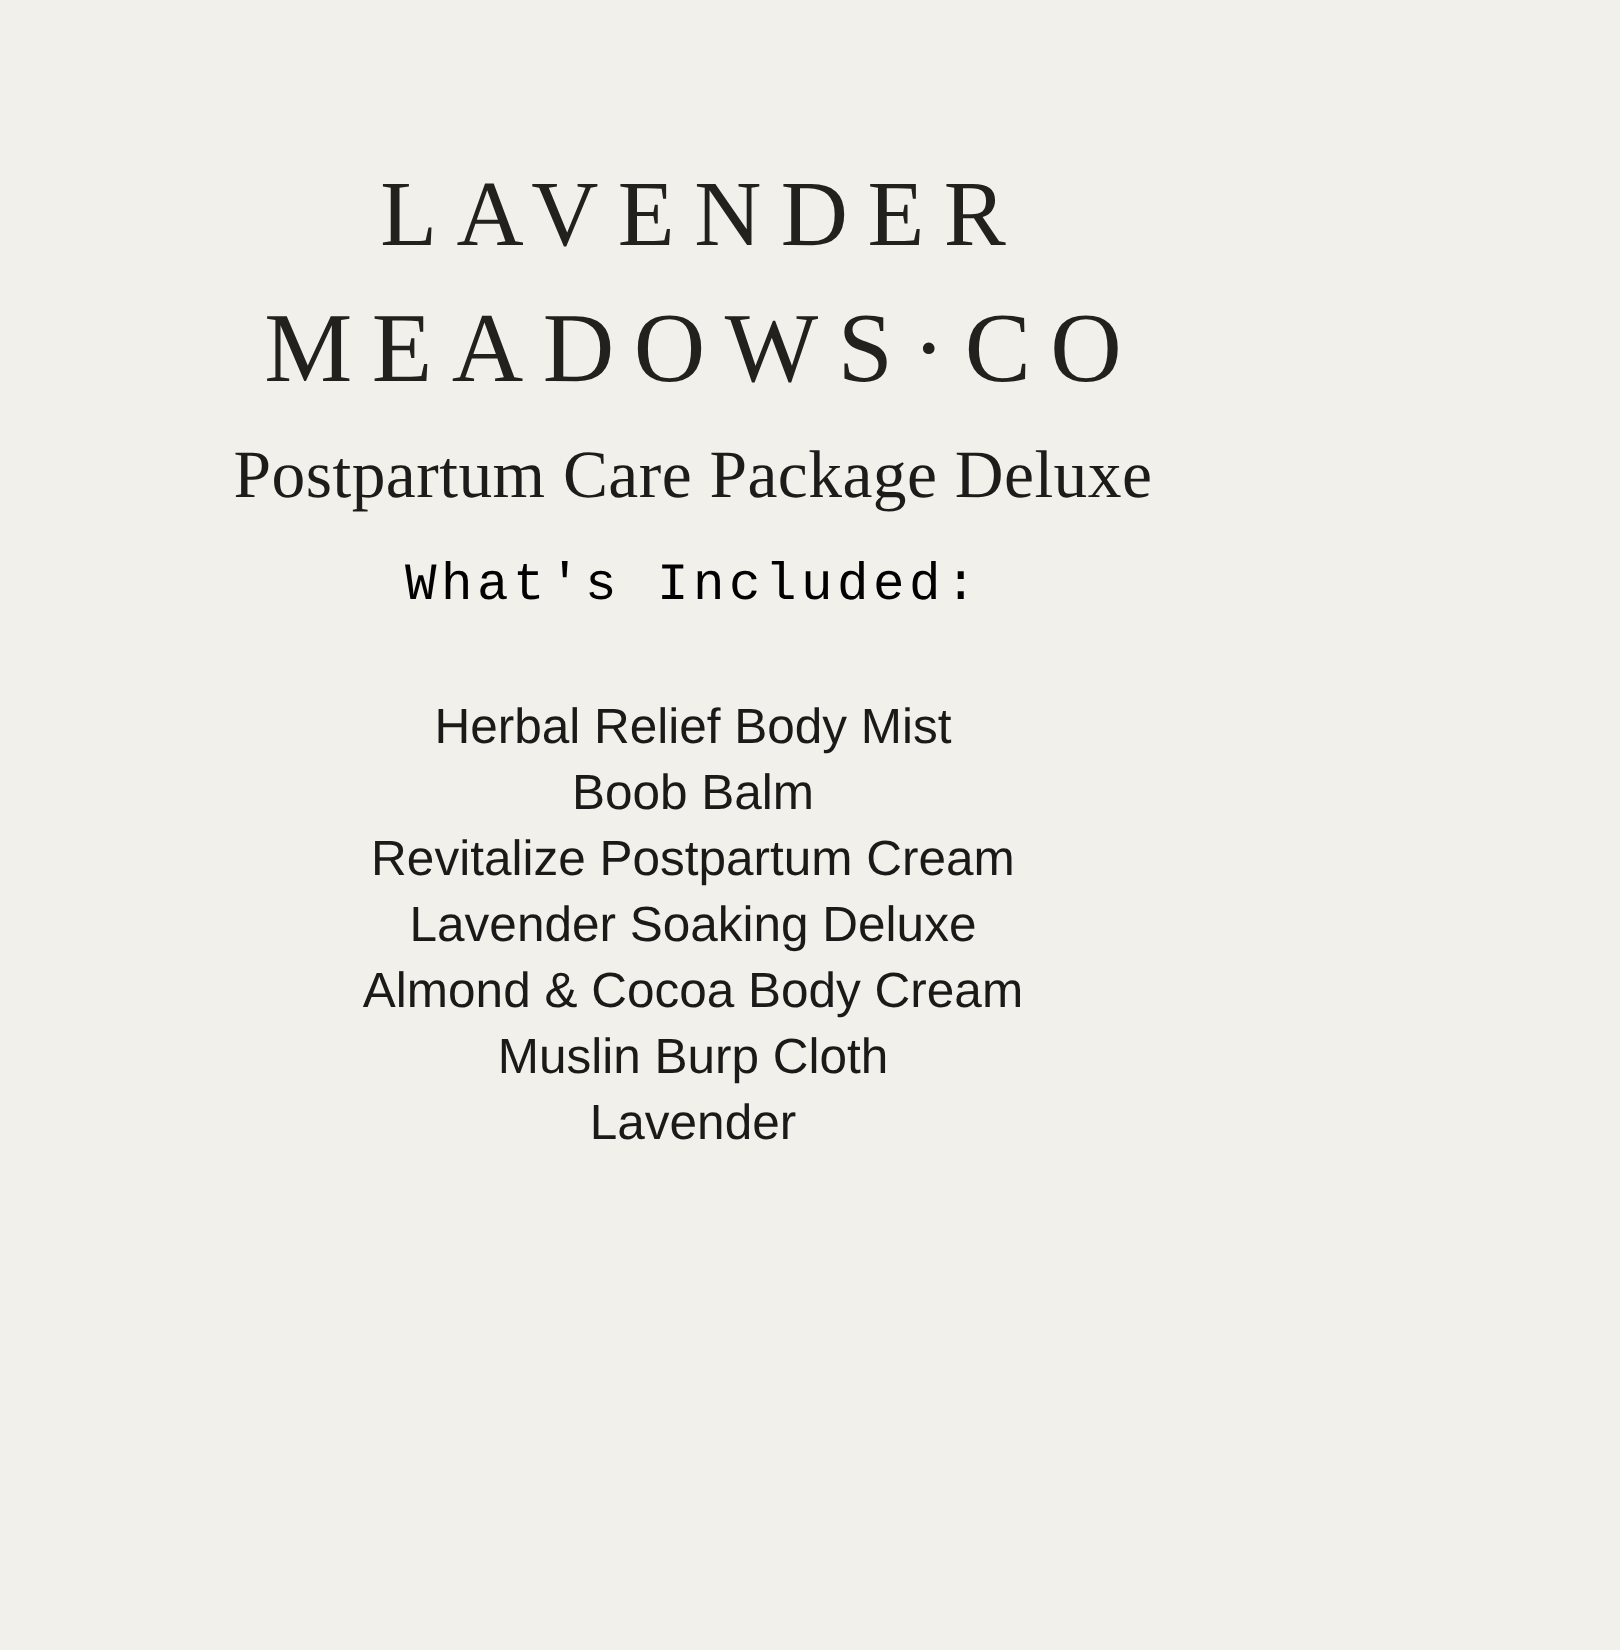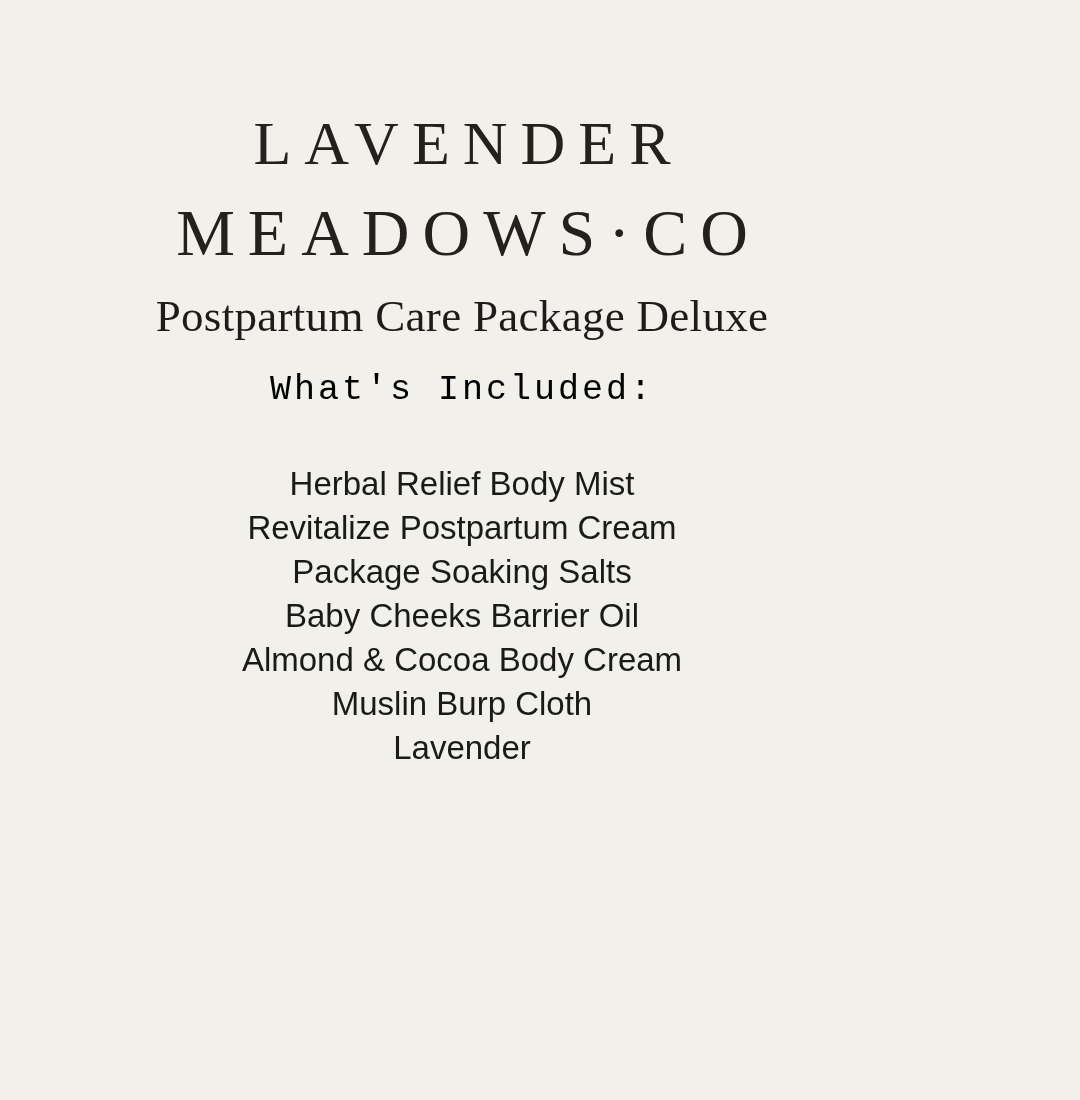--- a/index.html
+++ b/index.html
@@ -85,21 +85,21 @@
     <span class="brand-line">LAVENDER</span>
     <span class="brand-line second">MEADOWS·CO</span>
   </div>
 
   <div class="subtitle">Postpartum Care Package Deluxe</div>
 
   <div class="included-label">What's Included:</div>
 
   <div class="items">
     <div class="item">Herbal Relief Body Mist</div>
+    <div class="item">Boob Balm</div>
     <div class="item">Revitalize Postpartum Cream</div>
-    <div class="item">Package Soaking Salts</div>
-    <div class="item">Baby Cheeks Barrier Oil</div>
+    <div class="item">Lavender Soaking Deluxe</div>
     <div class="item">Almond &amp; Cocoa Body Cream</div>
     <div class="item">Muslin Burp Cloth</div>
     <div class="item">Lavender</div>
   </div>
 
 </div>
 
 </body></html>

